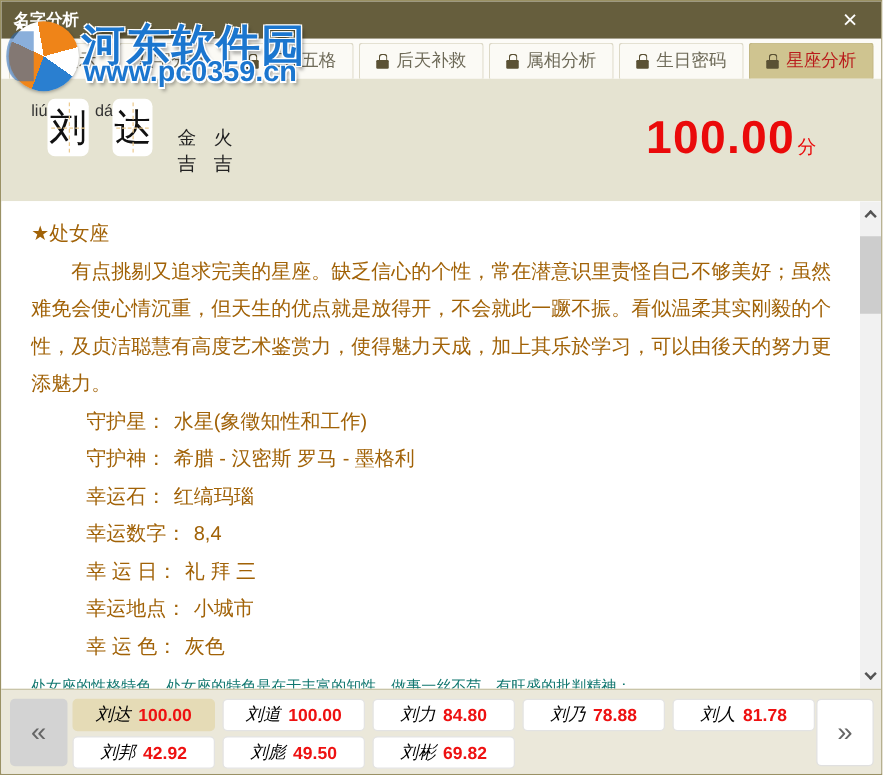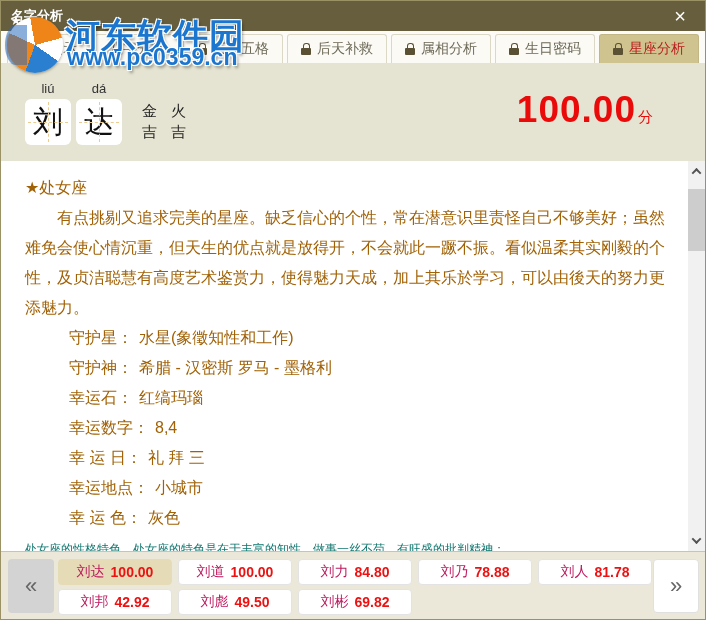--- a/index.html
+++ b/index.html
@@ -18,21 +18,21 @@
   .tab { height:29px; margin-right:4px; padding:0 13px; display:flex; align-items:center; gap:6px;
          background:#fbfaf5; border:1px solid #dcd8c6; border-bottom:none; border-radius:3px 3px 0 0;
          font-size:14px; color:#6e6a58; cursor:pointer; white-space:nowrap; }
   .tab.active { background:#cfc490; border-color:#c2b784; color:#b91c1c; }
   .lock { position:relative; width:10px; height:7px; background:#5a5134; border-radius:1px; margin-top:4px; flex:0 0 auto; }
   .lock::before { content:""; position:absolute; top:-5px; left:1.5px; width:5px; height:5px; border:1.5px solid #5a5134; border-bottom:none; border-radius:3px 3px 0 0; }
 
   
   .namebar { position:absolute; top:62px; left:0; right:0; height:98px; background:#e5e3d1; display:flex; }
   .chars { display:flex; gap:5px; margin-left:24px; margin-top:16px; }
-  .char-col { display:flex; flex-direction:column; align-items:center; width:46px; }
+  .char-col { display:flex; flex-direction:row; width:46px; }
   .pinyin { font-size:13px; color:#333; height:20px; line-height:20px; }
   .char-box { position:relative; width:46px; height:46px; background:#fff; border-radius:6px; display:flex; align-items:center; justify-content:center; font-size:30px; color:#111; overflow:hidden; }
   .char-box::before { content:""; position:absolute; left:3px; right:3px; top:50%; border-top:1px dashed #eccb90; }
   .char-box::after  { content:""; position:absolute; top:3px; bottom:3px; left:50%; border-left:1px dashed #eccb90; }
   .elems { display:flex; gap:14px; margin-left:20px; margin-top:40px; }
   .elem-col { display:flex; flex-direction:column; align-items:center; gap:5px; font-size:15px; color:#222; line-height:16px; }
   .scorebox { margin-left:auto; margin-right:52px; margin-top:26px; display:flex; align-items:baseline; }
   .score { font-size:37px; font-weight:bold; color:#ea0a0a; letter-spacing:1px; }
   .score-unit { font-size:15px; color:#ea0a0a; margin-left:2px; }
 
@@ -56,21 +56,21 @@
   .chev.down { transform:rotate(135deg) translate(-1px,1px); }
   .sb-thumb { position:absolute; left:0; top:28px; width:17px; height:62px; background:#cdcdcd; cursor:pointer; }
 
   
   .bottombar { position:absolute; left:0; right:0; bottom:0; height:68px; background:#ebe8da; border-top:1px solid #c9c5a9; }
   .pager { position:absolute; top:7px; width:46px; height:54px; border-radius:4px; display:flex; align-items:center; justify-content:center; font-size:22px; color:#666; cursor:pointer; }
   .pager.prev { left:7px; background:#d3d3d3; }
   .pager.next { right:6px; background:#fff; border:1px solid #e0e0e0; }
   .name-grid { position:absolute; left:57px; top:7px; width:594px; height:56px; display:grid; grid-template-columns:repeat(5,114px); grid-auto-rows:26px; column-gap:6px; row-gap:4px; }
   .name-btn { background:#fff; border:1px solid #e3e3e3; border-radius:4px; display:flex; align-items:center; justify-content:center; gap:6px; font-size:14px; cursor:pointer; }
-  .name-btn .nm { color:#be185d; }
+  .name-btn .nm { color:#000000;font-style:italic; }
   .name-btn .sc { color:#ee1111; font-weight:bold; }
   .name-btn.selected { background:#e5dbb6; border-color:#e5dbb6; }
 
   
   .watermark { position:absolute; top:12px; left:4px; width:260px; height:66px; pointer-events:none; z-index:50; }
   .wm-logo { position:absolute; left:2px; top:4px; width:56px; height:56px; border-radius:50%;
              background:conic-gradient(from 200deg,#f08519 0 95deg,#ffffff 95deg 150deg,#ef8418 150deg 235deg,#ffffff 235deg 285deg,#2a7fd0 285deg 360deg);
              box-shadow:0 1px 3px rgba(0,0,0,.35); }
   .wm-logo::before { content:"★"; position:absolute; left:3px; top:-4px; color:#fff; font-size:13px; }
   .wm-logo::after { content:""; position:absolute; left:-2px; top:8px; width:22px; height:40px; border-radius:50% 0 0 50%; background:rgba(42,110,190,.55); }

